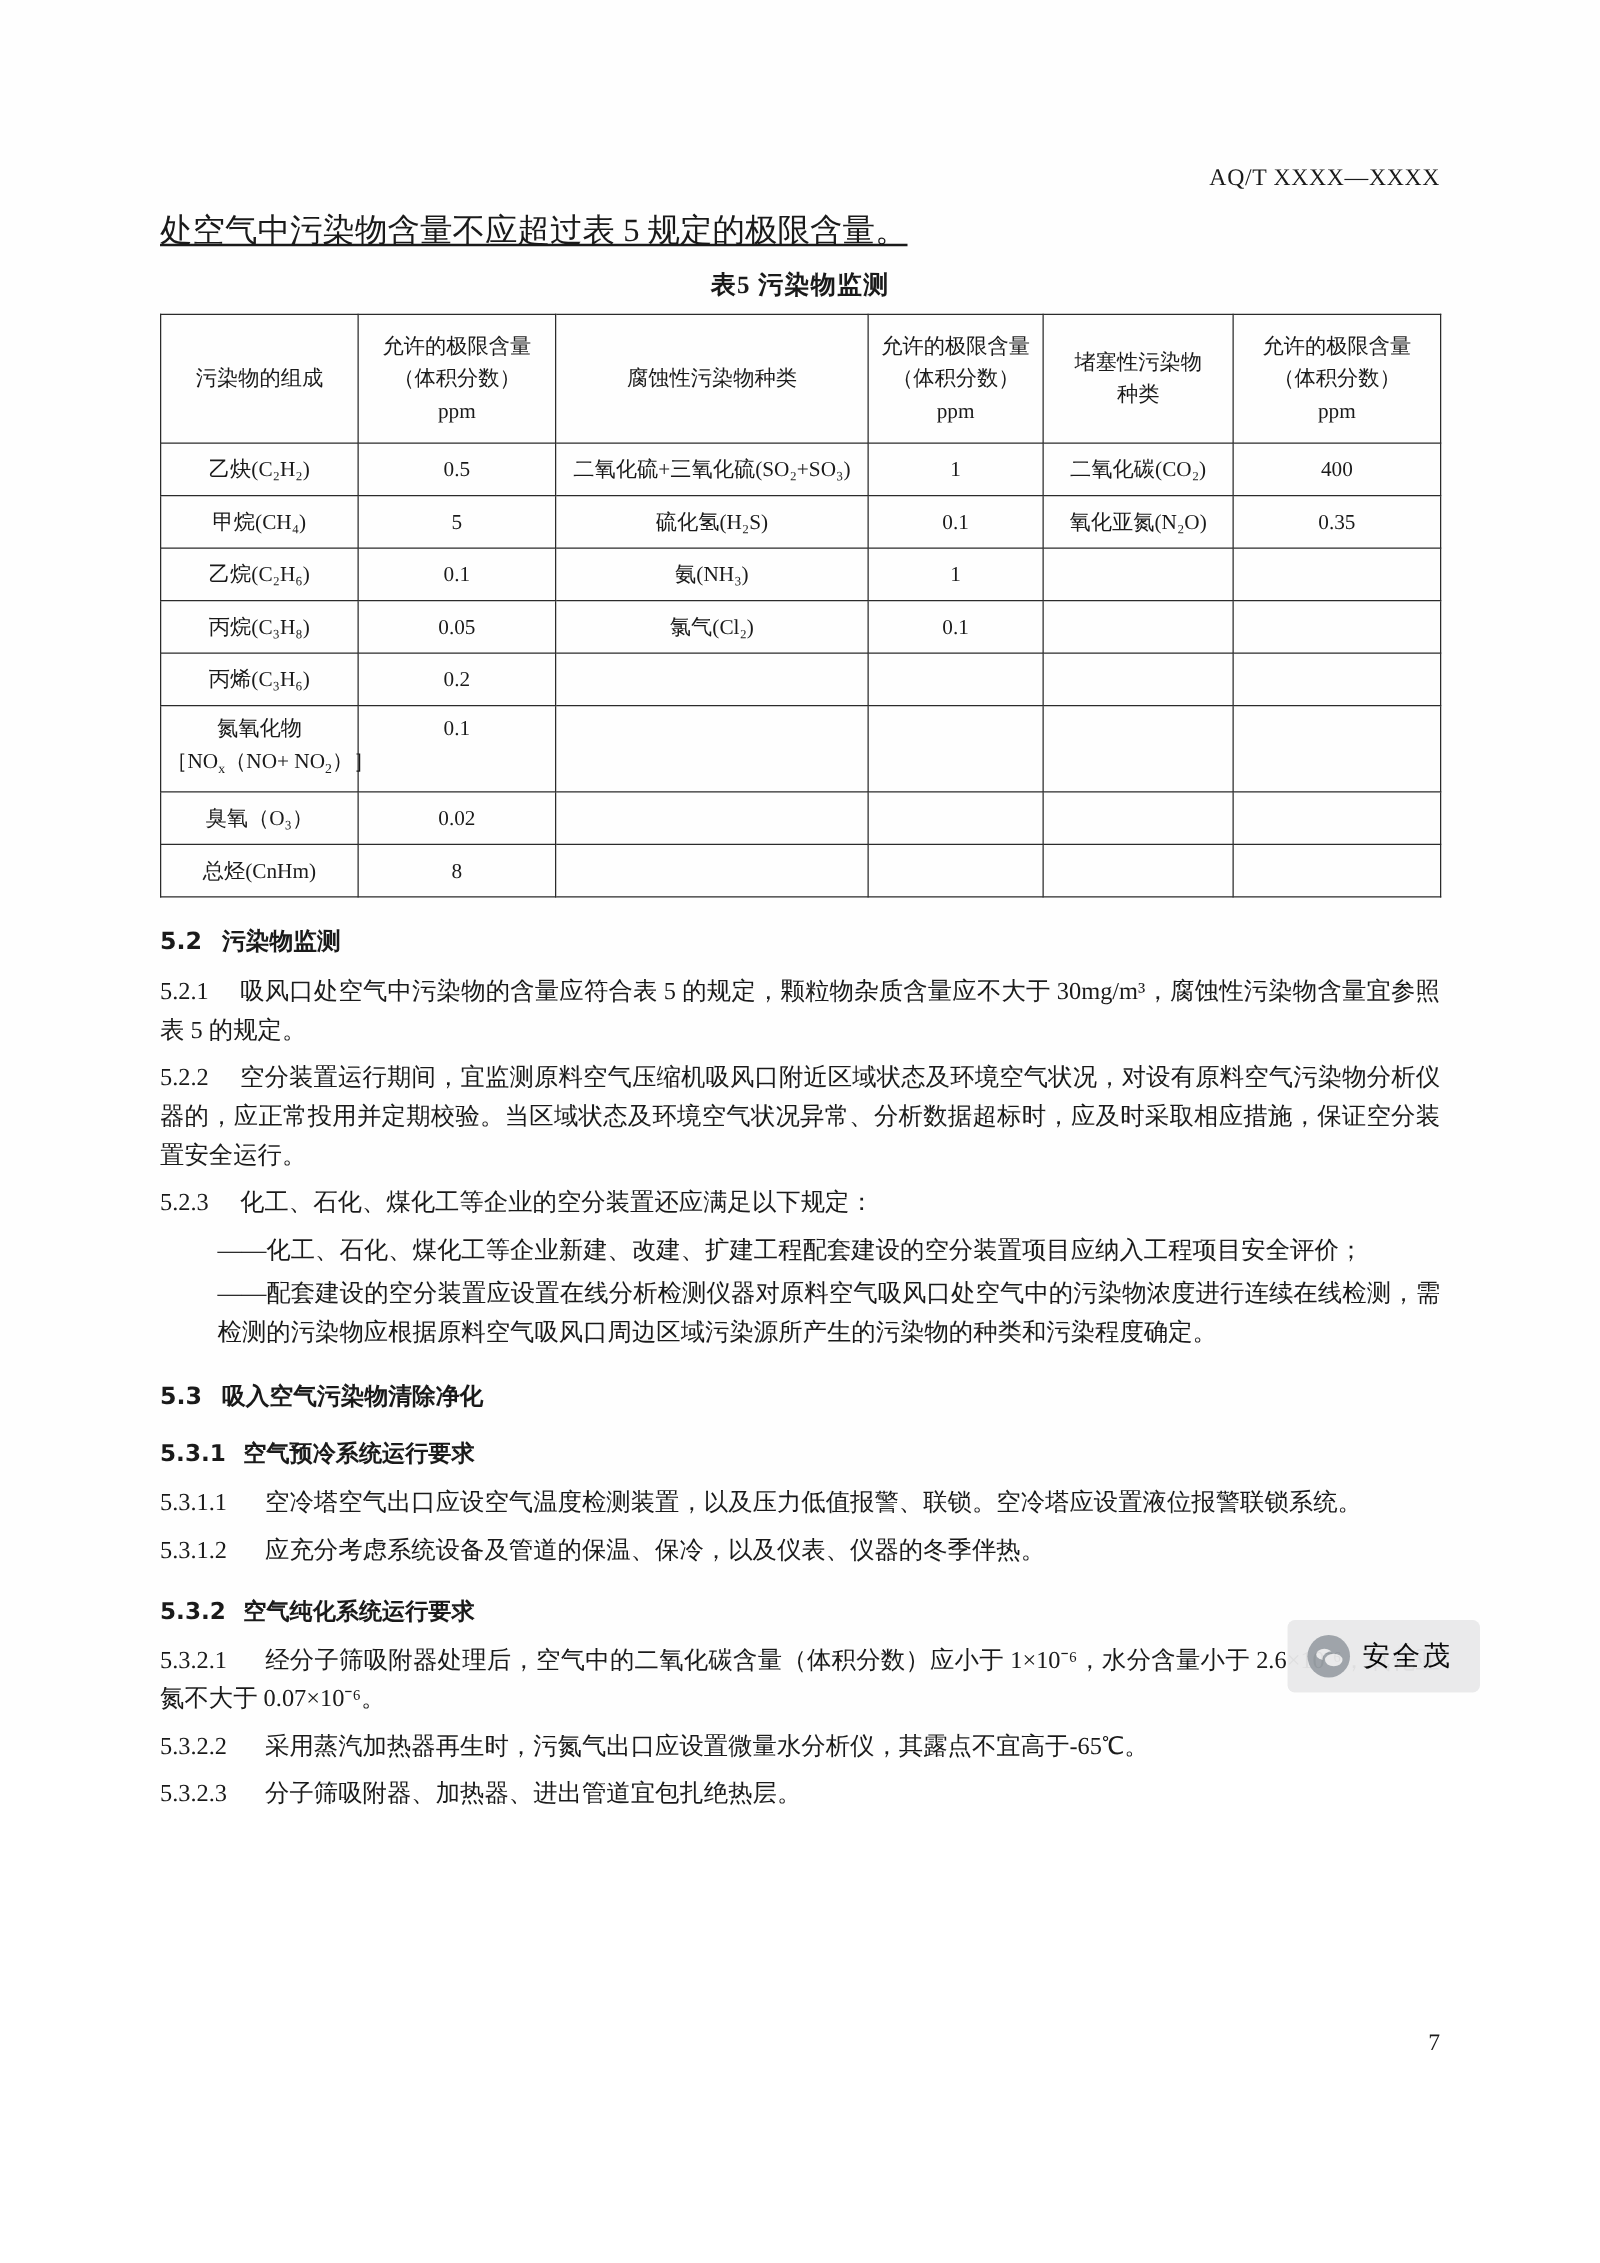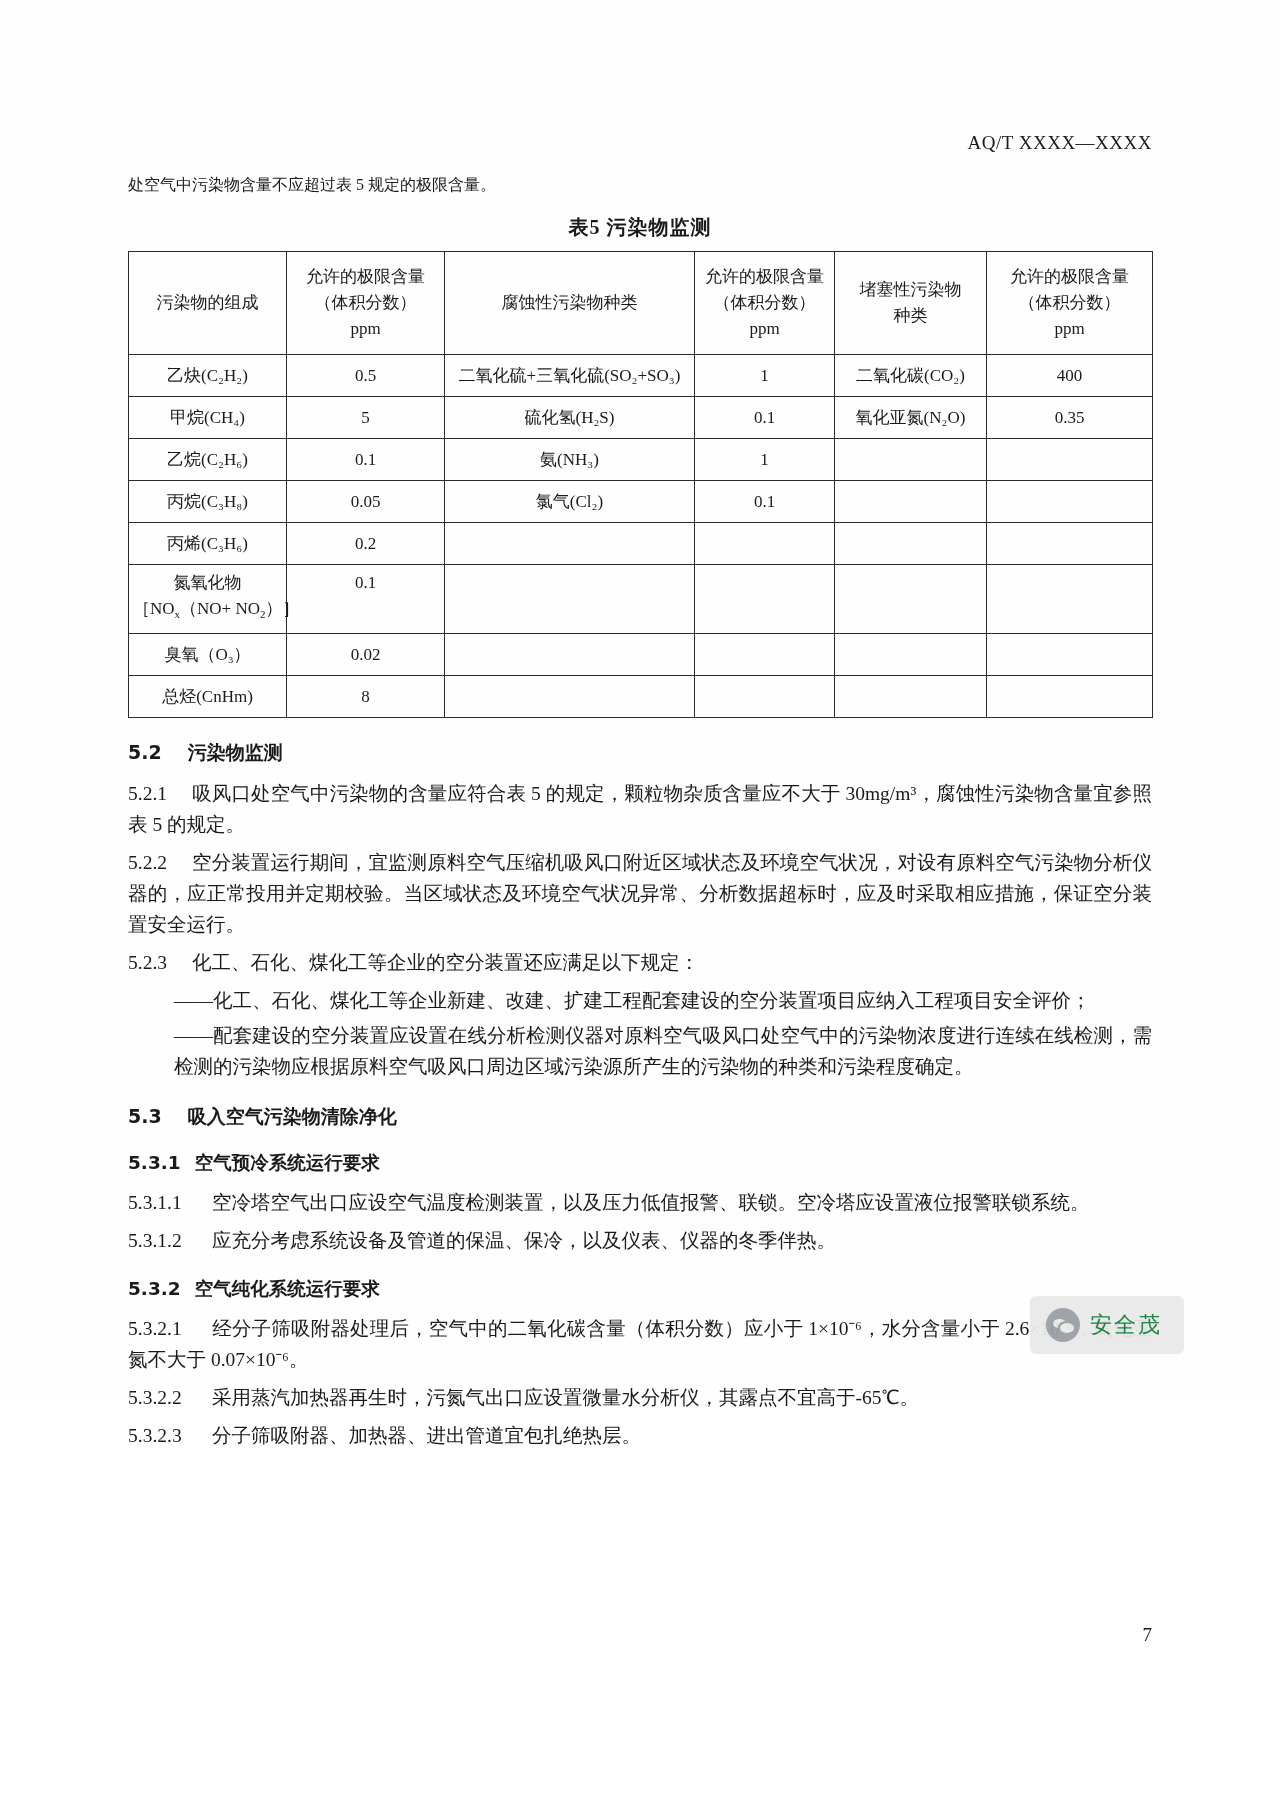--- a/index.html
+++ b/index.html
@@ -32,24 +32,25 @@
     white-space: nowrap;
   }
   .content {
     position: absolute;
     left: 128px;
     top: 170px;
     width: 1024px;
   }
   .para {
     font-family: "Liberation Serif", serif;
-    font-size: 16px;
+    font-size: 26px;
     line-height: 30px;
     text-align: justify;
     margin: 0 0 6px 0;
+    text-decoration: underline;
   }
   .lead-in {
     margin-bottom: 14px;
   }
   .tbl-caption {
     text-align: center;
     font-family: "Liberation Serif", serif;
     font-size: 20px;
     font-weight: bold;
     margin: 10px 0 10px 0;
@@ -80,21 +81,21 @@
     height: 58px;
     line-height: 26px;
   }
   sub { font-size: 11px; }
   .sec-h {
     font-family: "DejaVu Sans", sans-serif;
     font-size: 19px;
     font-weight: bold;
     margin: 22px 0 12px 0;
   }
-  .sec-h .num { margin-right: 26px; }
+  .sec-h .num { margin-right: 16px; }
   .sub-h {
     font-family: "DejaVu Sans", sans-serif;
     font-size: 18.5px;
     font-weight: bold;
     margin: 20px 0 12px 0;
   }
   .sub-h .num { margin-right: 14px; }
   .body-p {
     font-family: "Liberation Serif", serif;
     font-size: 19.5px;
@@ -156,21 +157,21 @@
     position: absolute;
     left: 14px; top: 15px;
     width: 14px; height: 10px;
     border-radius: 50%;
     background: #e9e9ea;
     box-shadow: -1px -1px 0 1px #9aa0a6;
   }
   .wm .wm-text {
     font-family: Liberation Mono, monospace;
     font-size: 22px;
-    color: #15803d;
+    color: #000000;
     letter-spacing: 2px;
   }
   .nowrap { white-space: nowrap; }
 </style>
 </head>
 <body>
 
 <div class="page">
 
   <div class="header-code">AQ/T XXXX—XXXX</div>

